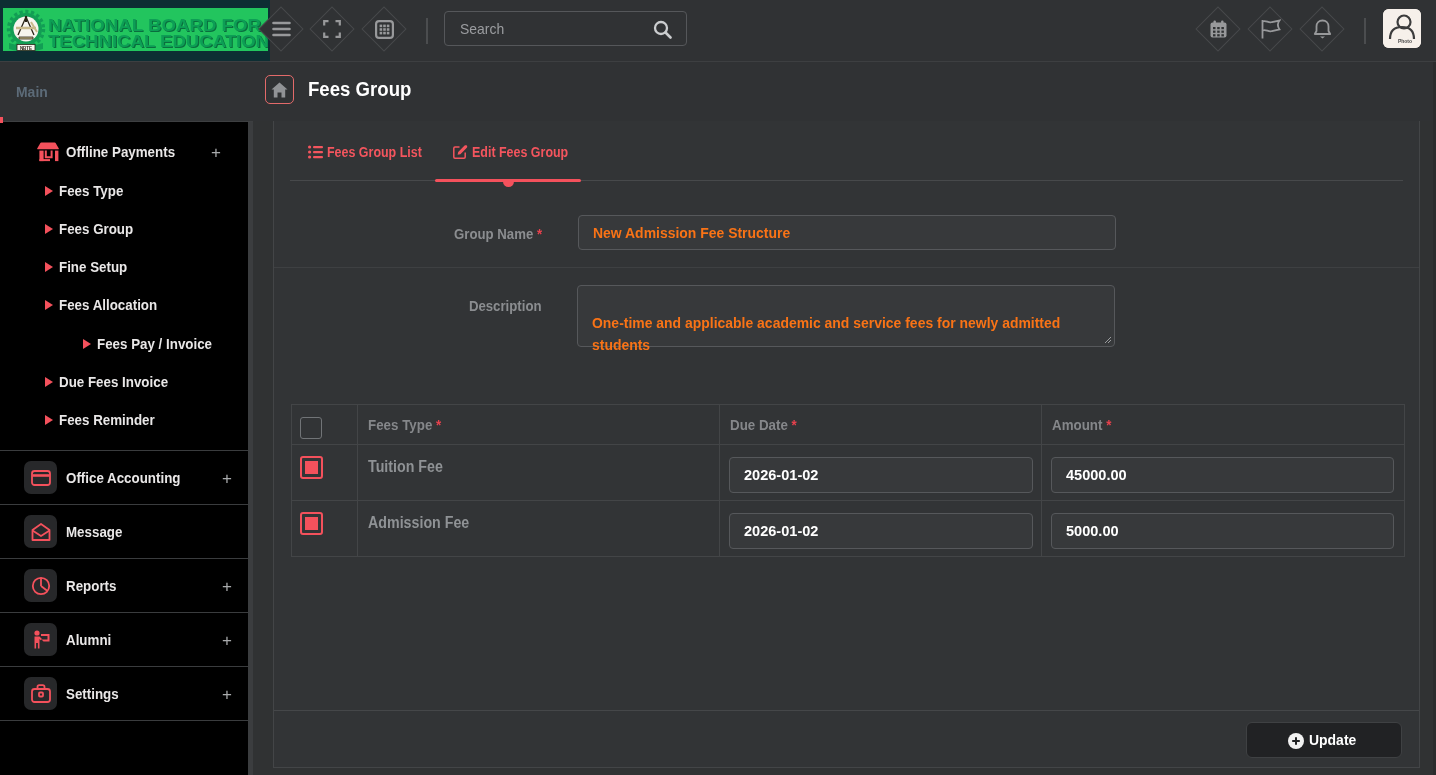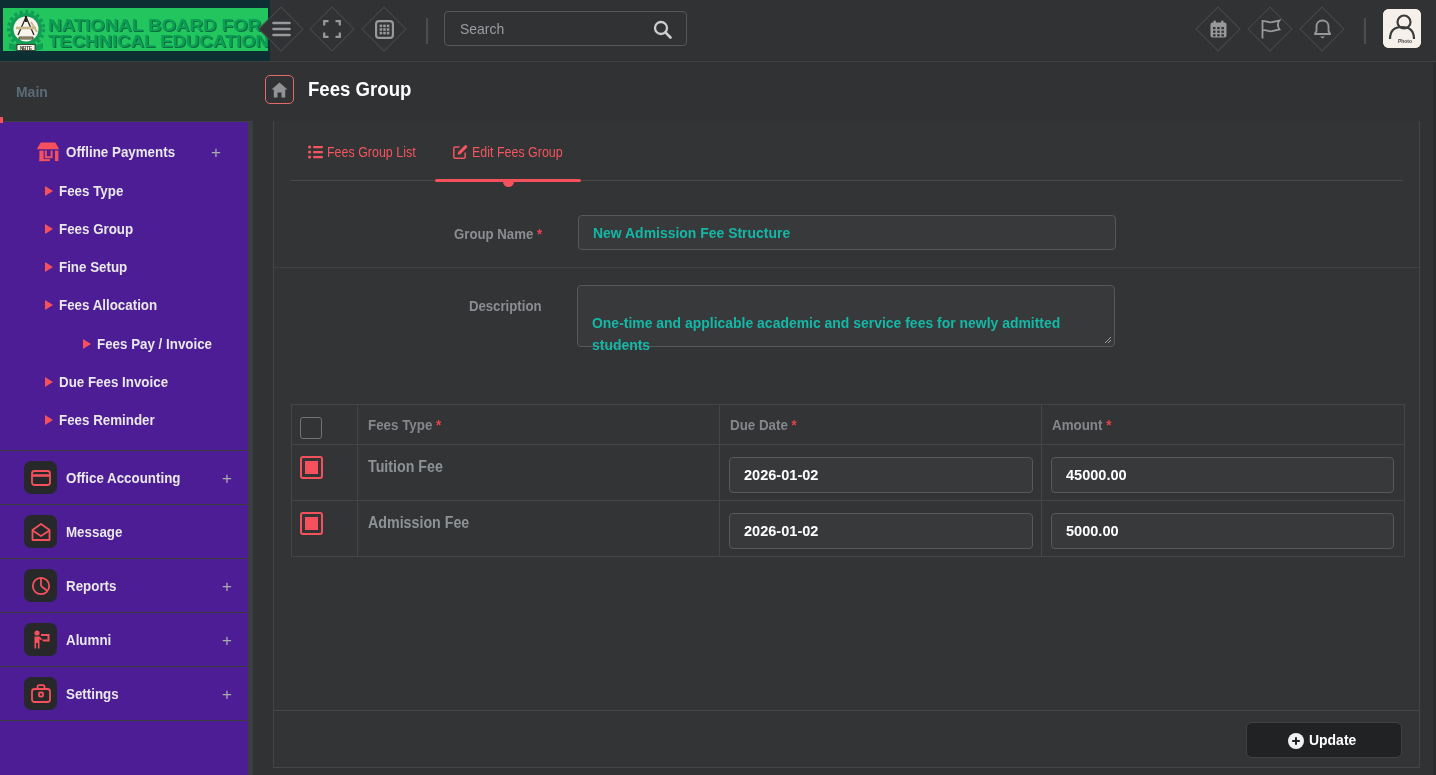--- a/index.html
+++ b/index.html
@@ -12,21 +12,21 @@
   #logo { position:absolute; left:0; top:0; width:270px; height:61px; background:#0d2e33; }
   #logoband { position:absolute; left:3px; top:8px; width:265px; height:43px; background:#22c55e; }
   .diamond { position:absolute; width:32px; height:32px; transform:rotate(45deg); background:#303234; border:1px solid #47494b; }
   .dicon { position:absolute; width:44px; height:44px; display:flex; align-items:center; justify-content:center; }
   .vsep { position:absolute; width:2px; height:26px; top:18px; background:#4b4d4f; }
   #search { position:absolute; left:444px; top:11px; width:243px; height:35px; border:1px solid #55575a; border-radius:4px; color:#9b9da0; font-size:15px; line-height:33px; padding-left:15px; }
   #avatar { position:absolute; left:1383px; top:9px; width:38px; height:39px; border-radius:6px; background:#f3e9e3; overflow:hidden; }
 
   
   #topstrip { position:absolute; left:0; top:62px; width:1436px; height:59px; background:#303234; }
-  #sidebar { position:absolute; left:0; top:121px; width:253px; height:654px; background:#4c1d95; border-top:1px solid #3d3f41; }
+  #sidebar { position:absolute; left:0; top:121px; width:253px; height:654px; background:#000000; border-top:1px solid #3d3f41; }
   #sidebar .edge { position:absolute; right:0; top:0; width:5px; height:654px; background:#3b3d3f; }
   #mainlbl { position:absolute; left:16px; top:83px; z-index:5; color:#5c6b78; font-size:15px; font-weight:bold; }
   #redtick { position:absolute; left:0; top:117px; width:3px; height:6px; background:#f4515c; z-index:5; }
   .mitem { position:absolute; left:0; width:248px; color:#e9e7e7; font-size:15px; font-weight:bold; }
   .mico { position:absolute; left:24px; width:33px; height:33px; background:#27282a; border-radius:7px; display:flex; align-items:center; justify-content:center; }
   .mtext { position:absolute; left:66px; }
   .plus { position:absolute; left:222px; color:#a9abad; font-weight:normal; font-size:17px; }
   .divl { position:absolute; left:0; width:248px; height:1px; background:#3a3c3e; }
   .sub { position:absolute; left:45px; color:#e9e7e7; font-size:15px; font-weight:bold; }
   .tri { display:inline-block; width:0; height:0; border-top:5.5px solid transparent; border-bottom:5.5px solid transparent; border-left:8px solid #f4515c; margin-right:6px; }
@@ -37,27 +37,27 @@
   
   #phead { position:absolute; left:253px; top:62px; width:1183px; height:59px; }
   #homebox { position:absolute; left:12px; top:13px; width:29px; height:29px; border:1px solid #e36a6a; border-radius:5px; display:flex; align-items:center; justify-content:center; }
   #ptitle { position:absolute; left:55px; top:16px; color:#fff; font-size:20px; font-weight:bold; }
 
   #card { position:absolute; left:273px; top:121px; width:1147px; height:647px; background:#323436; border:1px solid #434547; border-top:none; }
 
   
   #tabs { position:absolute; left:0px; top:0; width:1145px; height:60px; }
   #tabline { position:absolute; left:16px; top:59px; width:1113px; height:1px; background:#47494b; }
-  .tab { position:absolute; top:23px; color:#f4555e; font-size:14px; font-weight:normal; }
+  .tab { position:absolute; top:23px; color:#f4555e; font-size:14px; font-weight:bold; }
   #activeline { position:absolute; left:161px; top:58px; width:146px; height:3px; background:#f4515c; border-radius:2px; }
   #activedot { position:absolute; left:229px; top:60px; width:11px; height:6px; background:#f4515c; border-radius:0 0 6px 6px; }
 
   .frow-label { position:absolute; color:#8b8d90; font-size:15px; font-weight:bold; text-align:right; }
   .red { color:#e8414d; }
-  .input { position:absolute; background:#37393b; border:1px solid #56585b; border-radius:4px; color:#14b8a6; font-size:15px; font-weight:bold; font-family:"Liberation Sans",sans-serif; padding-left:14px; }
+  .input { position:absolute; background:#37393b; border:1px solid #56585b; border-radius:4px; color:#f97316; font-size:15px; font-weight:bold; font-family:"Liberation Sans",sans-serif; padding-left:14px; }
   .hdiv { position:absolute; left:0; width:1145px; height:1px; background:#3e4042; }
 
   
   #ftable { position:absolute; left:17px; top:283px; width:1114px; border-collapse:collapse; table-layout:fixed; }
   #ftable td, #ftable th { border:1px solid #434547; padding:0; vertical-align:top; }
   #ftable th { height:40px; text-align:left; color:#85878a; font-size:15px; font-weight:bold; vertical-align:middle; }
   #ftable td { height:56px; }
   .cbc { width:66px; text-align:left; padding-left:8px !important; vertical-align:middle !important; }
   .feename { color:#8f9295; font-size:16px; font-weight:bold; padding:13px 0 0 10px !important; }
   .cb { display:inline-block; box-sizing:border-box; width:22px; height:22px; border:1px solid #717477; border-radius:3px; background:#323436; }

